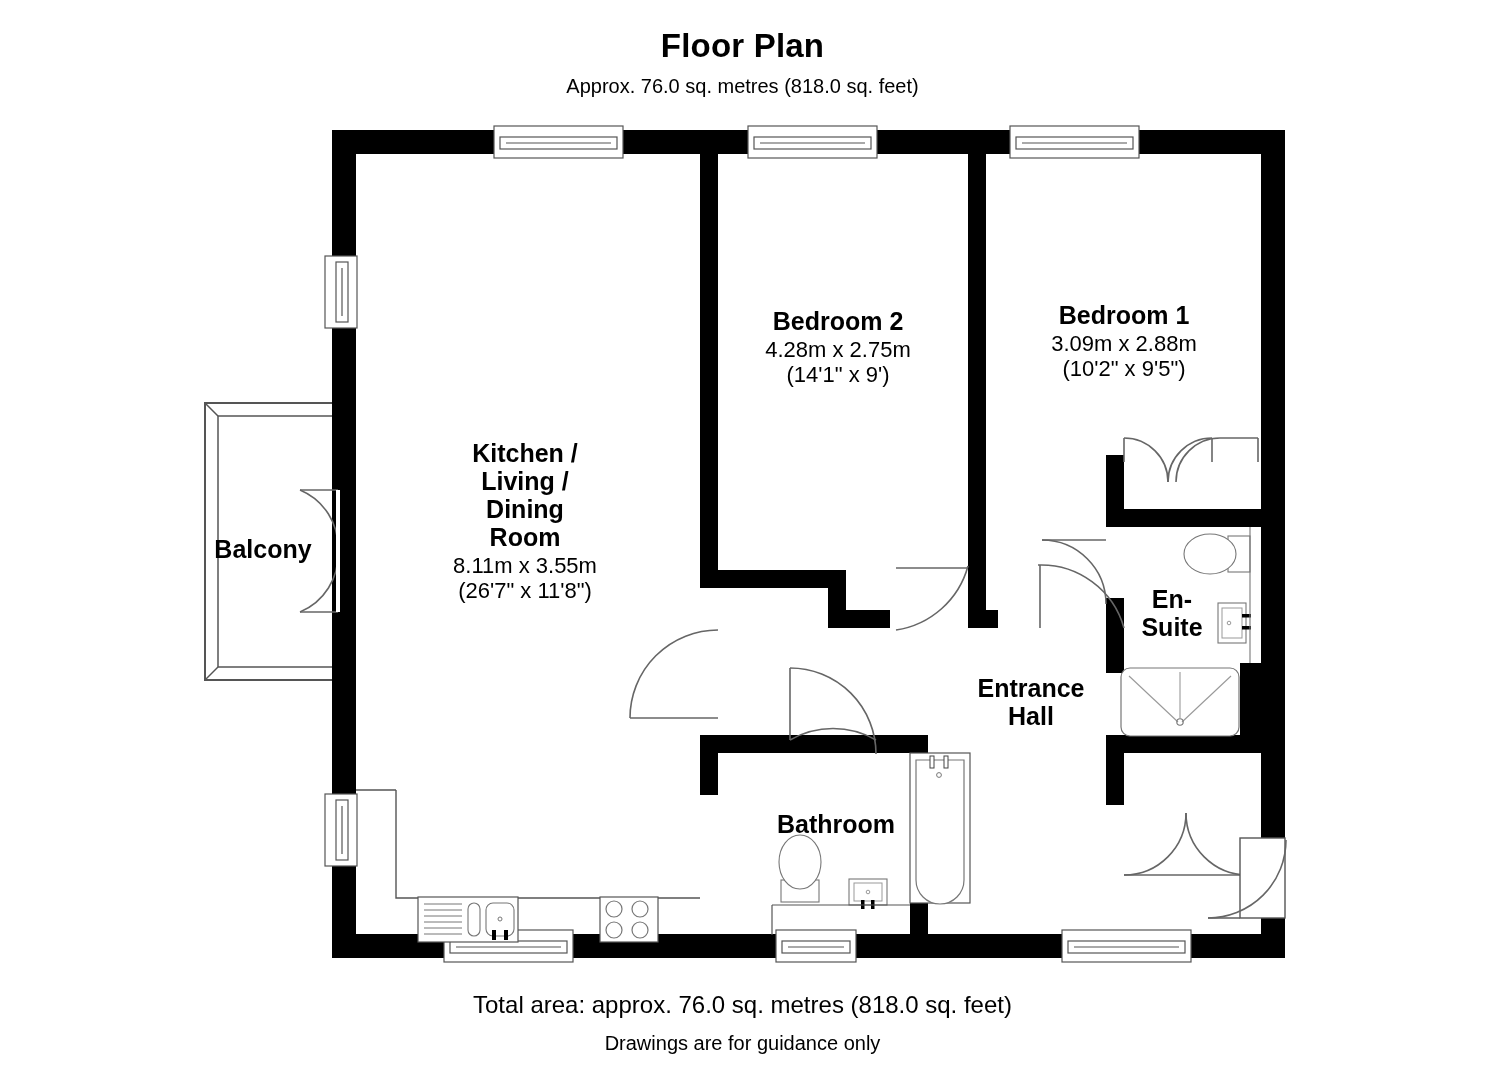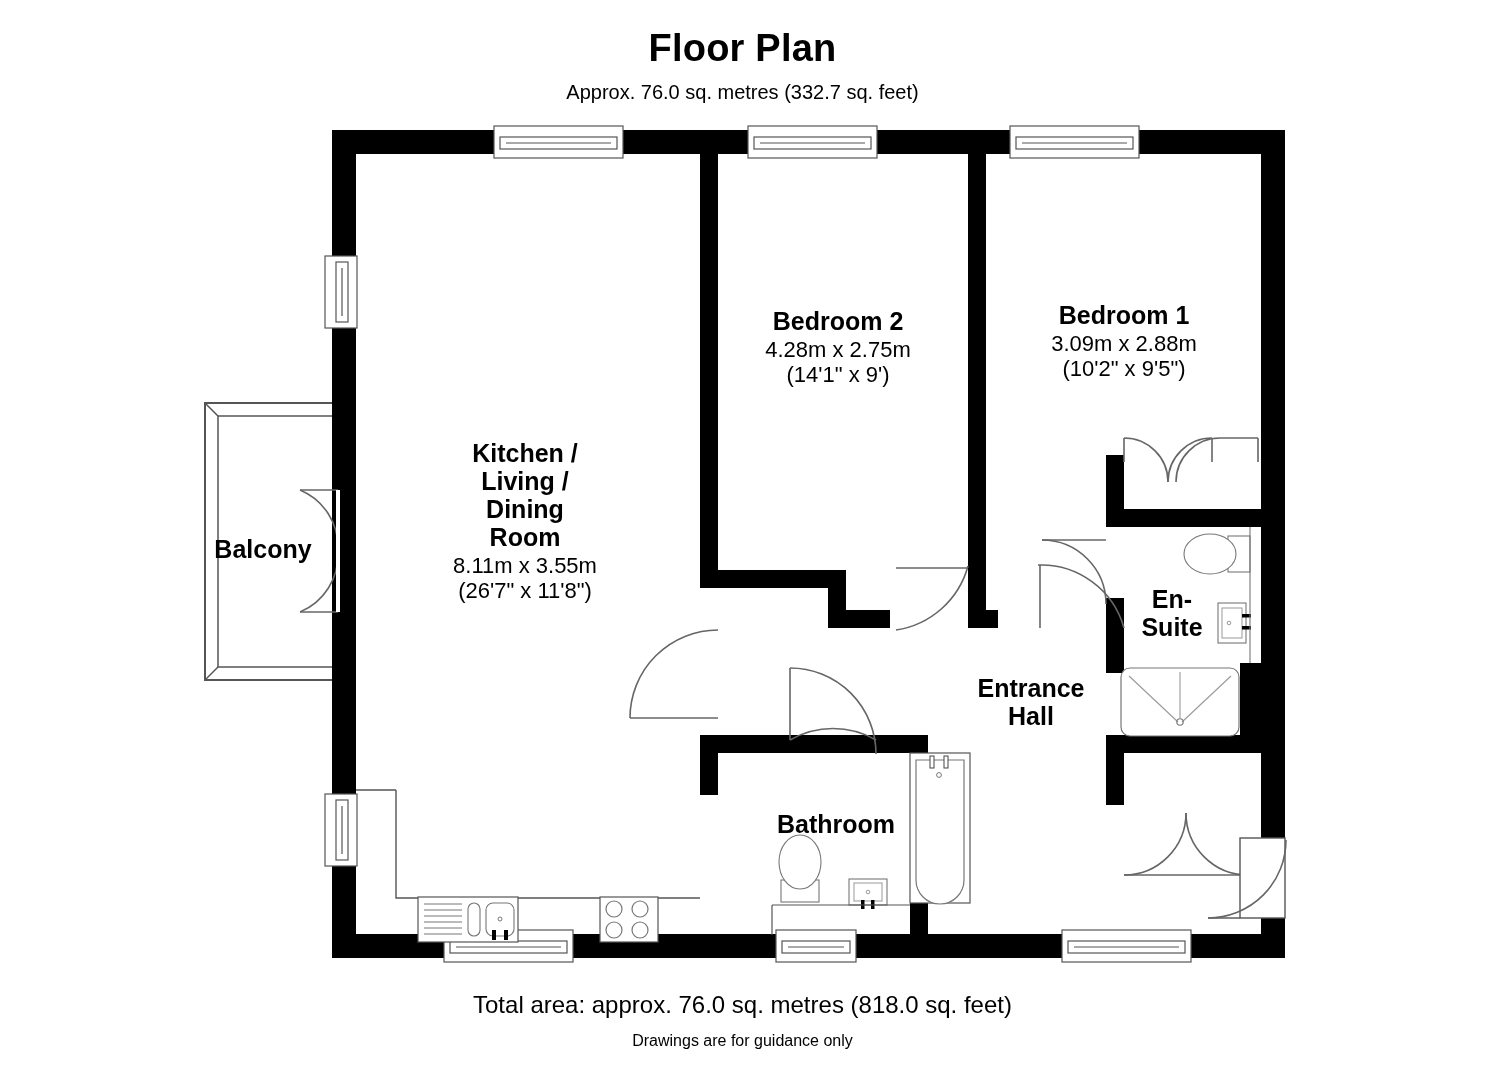--- a/index.html
+++ b/index.html
@@ -22,21 +22,21 @@
     height: 1080px;
   }
   .title-block {
     position: absolute;
     top: 26px;
     left: 0;
     width: 1485px;
     text-align: center;
   }
   .plan-title {
-    font-size: 38px;
+    font-size: 33px;
     font-weight: bold;
     letter-spacing: 0.2px;
     margin: 0;
     line-height: 1.2;
   }
   .plan-subtitle {
     font-size: 20px;
     font-weight: normal;
     margin: 8px 0 0 0;
     line-height: 1.2;
@@ -47,21 +47,21 @@
     left: 0;
     width: 1485px;
     text-align: center;
   }
   .total-area {
     font-size: 24px;
     margin: 0;
     line-height: 1.25;
   }
   .disclaimer {
-    font-size: 16px;
+    font-size: 20px;
     margin: 10px 0 0 0;
     line-height: 1.35;
   }
   svg.floorplan {
     position: absolute;
     top: 0;
     left: 0;
   }
   .room-label {
     font-family: "Liberation Sans", sans-serif;
@@ -74,21 +74,21 @@
     text-anchor: middle;
   }
 </style>
 </head>
 <body>
 
 <div id="plan-root">
 
   <div class="title-block">
     <p class="plan-title">Floor Plan</p>
-    <p class="plan-subtitle">Approx. 76.0 sq. metres (332.7 sq. feet)</p>
+    <p class="plan-subtitle">Approx. 76.0 sq. metres (818.0 sq. feet)</p>
   </div>
 
   <svg class="floorplan" width="1485" height="1080" viewBox="0 0 1485 1080">
 
     <g>
       <path d="M205,403 L338,403 L338,680 L205,680 Z" fill="#ffffff" stroke="#555555" stroke-width="2"></path>
       <path d="M218,416 L338,416 L338,667 L218,667 Z" fill="#ffffff" stroke="#555555" stroke-width="1.5"></path>
       <line x1="205" y1="403" x2="218" y2="416" stroke="#555555" stroke-width="1.5"></line>
       <line x1="205" y1="680" x2="218" y2="667" stroke="#555555" stroke-width="1.5"></line>
     </g>

